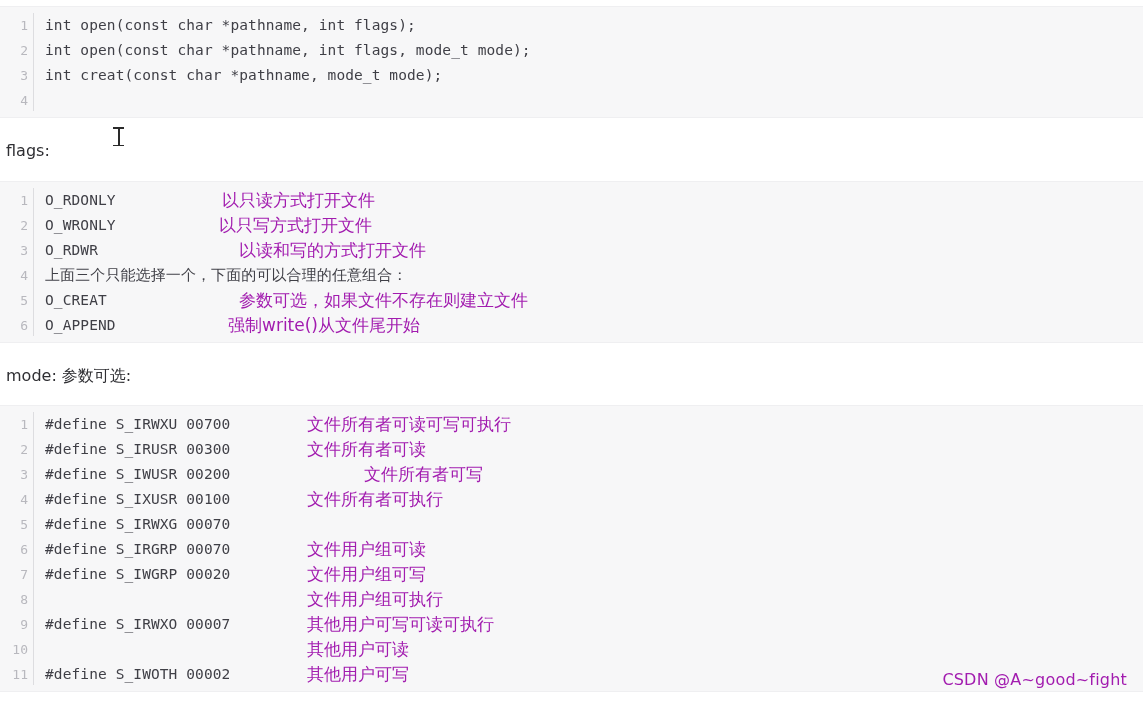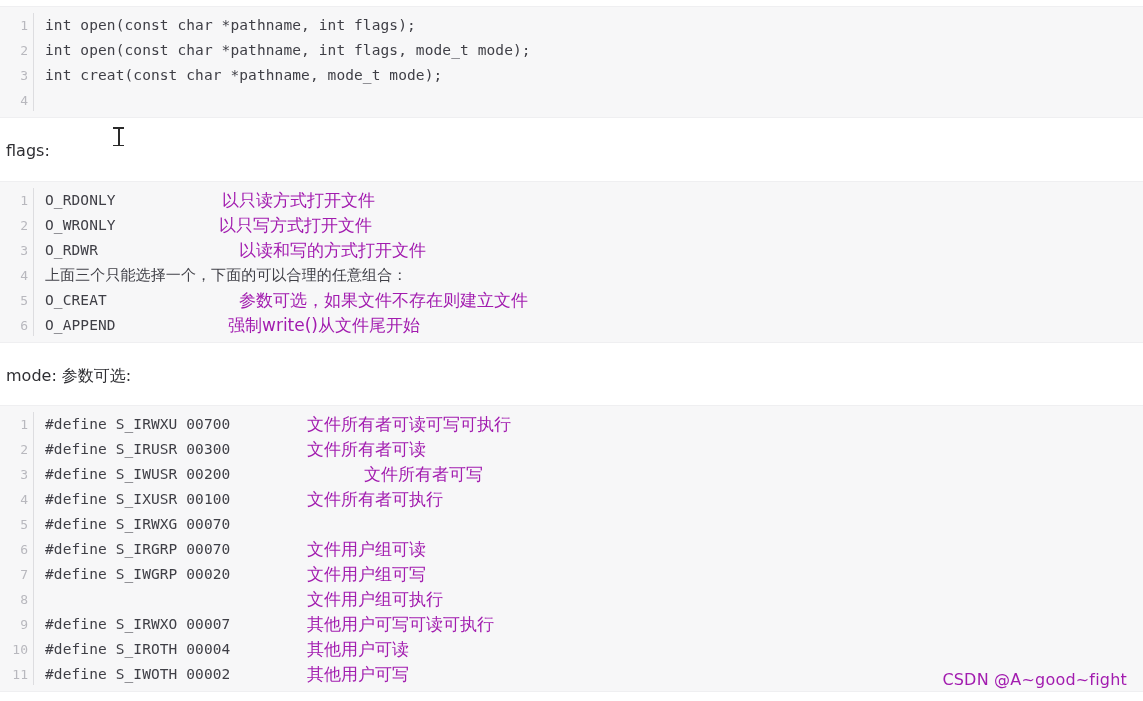--- a/index.html
+++ b/index.html
@@ -159,21 +159,21 @@
         <div style="padding-top: 6px;">
           <div class="code-line"><span class="ln">1</span><span class="code-text">#define S_IRWXU 00700</span><span class="code-desc" style="left: 307px;">文件所有者可读可写可执行</span></div>
           <div class="code-line"><span class="ln">2</span><span class="code-text">#define S_IRUSR 00300</span><span class="code-desc" style="left: 307px;">文件所有者可读</span></div>
           <div class="code-line"><span class="ln">3</span><span class="code-text">#define S_IWUSR 00200</span><span class="code-desc" style="left: 324px; margin-left: 40px;">文件所有者可写</span></div>
           <div class="code-line"><span class="ln">4</span><span class="code-text">#define S_IXUSR 00100</span><span class="code-desc" style="left: 307px;">文件所有者可执行</span></div>
           <div class="code-line"><span class="ln">5</span><span class="code-text">#define S_IRWXG 00070</span></div>
           <div class="code-line"><span class="ln">6</span><span class="code-text">#define S_IRGRP 00070</span><span class="code-desc" style="left: 307px;">文件用户组可读</span></div>
           <div class="code-line"><span class="ln">7</span><span class="code-text">#define S_IWGRP 00020</span><span class="code-desc" style="left: 307px;">文件用户组可写</span></div>
           <div class="code-line"><span class="ln">8</span><span class="code-desc" style="left: 307px;">文件用户组可执行</span></div>
           <div class="code-line"><span class="ln">9</span><span class="code-text">#define S_IRWXO 00007</span><span class="code-desc" style="left: 307px;">其他用户可写可读可执行</span></div>
-          <div class="code-line"><span class="ln">10</span><span class="code-text">#define S_IROTH 00004</span><span class="code-desc" style="left: 307px;">其他用户可读</span></div>
+          <div class="code-line"><span class="ln">10</span><span class="code-desc" style="left: 307px;">其他用户可读</span></div>
           <div class="code-line"><span class="ln">11</span><span class="code-text">#define S_IWOTH 00002</span><span class="code-desc" style="left: 307px;">其他用户可写</span></div>
         </div>
       </div>
       <div class="section-label" style="top: 141px;">flags:</div>
       <div class="section-label" style="top: 366px;">mode: 参数可选:</div>
     </div>
 
   <div class="text-caret" id="text-caret" style="left: 113px; top: 127px;">
     <span class="cap-top"></span>
     <span class="stem"></span>

